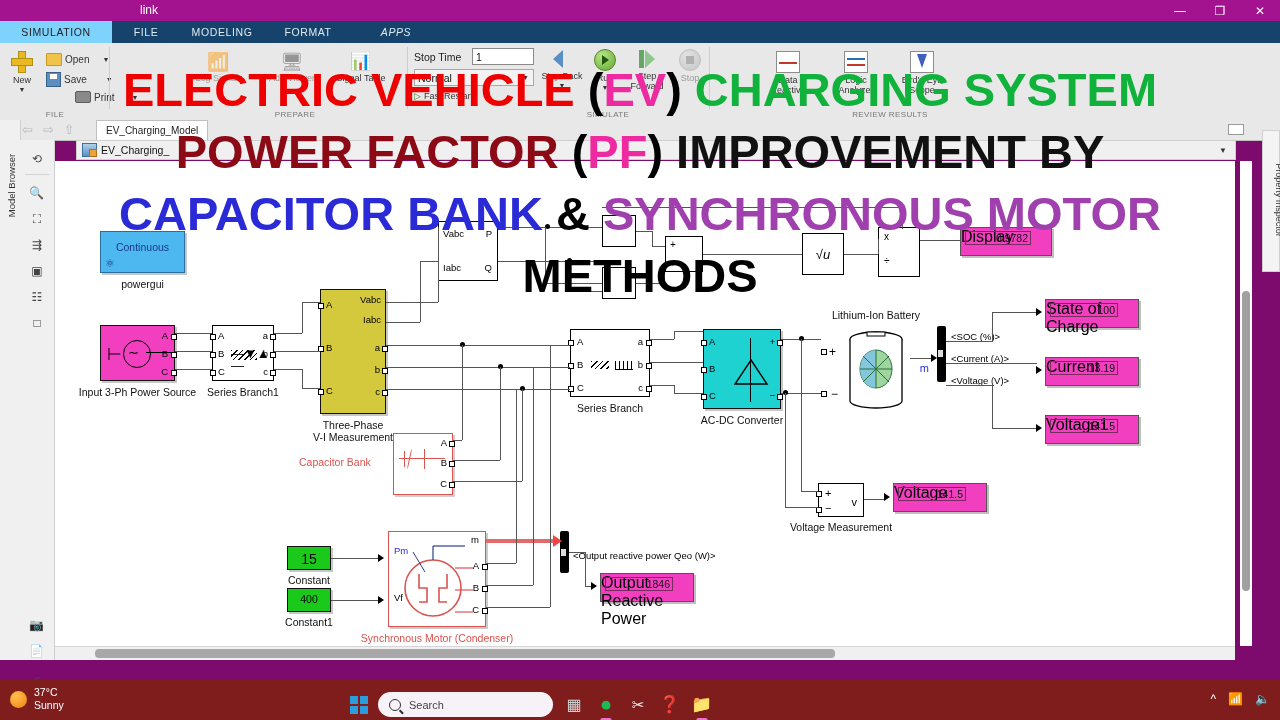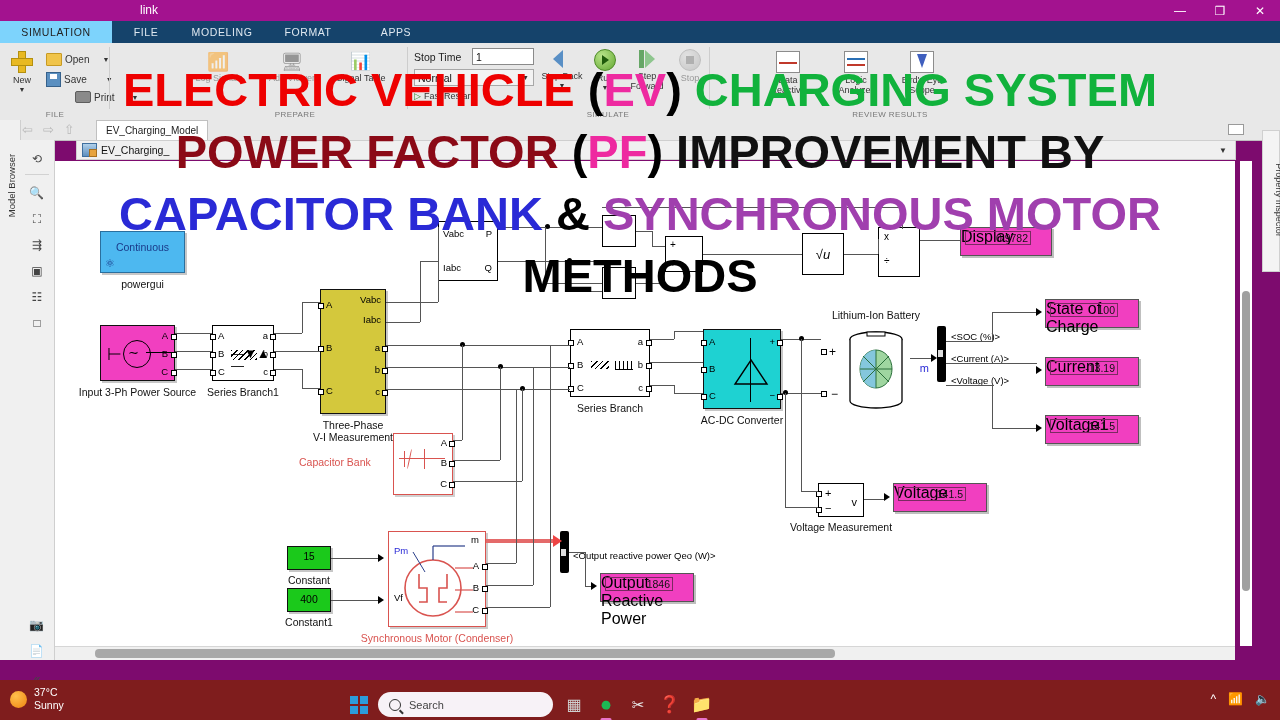--- a/index.html
+++ b/index.html
@@ -160,21 +160,21 @@
       <div class="wbtn">❐</div>
       <div class="wbtn close">✕</div>
     </div>
   </div>
 
   <div class="ribbontabs">
     <div class="rtab active" style="left:0;width:112px;">SIMULATION</div>
     <div class="rtab" style="left:112px;width:68px;">FILE</div>
     <div class="rtab" style="left:180px;width:84px;">MODELING</div>
     <div class="rtab" style="left:268px;width:80px;">FORMAT</div>
-    <div class="rtab" style="left:360px;width:72px;">APPS</div>
+    <div class="rtab" style="left:360px;width:72px;font-style:italic;">APPS</div>
 
     <div class="qat">
       <span>📷</span>
       <span style="opacity:.5">|</span>
       <span>💾</span>
       <span>↶</span>
       <span style="opacity:.45">↷</span>
       <span>🔍</span>
       <span>»</span>
       <span style="font-size:7px">▼</span>
@@ -509,21 +509,21 @@
       <div class="port" style="left:-3px;top:7px;"></div>
       <div class="port" style="left:-3px;top:23px;"></div>
       <div class="bl-label" style="top:37px;">Voltage Measurement</div>
     </div>
     <div class="dispblk" style="left:838px;top:322px;width:92px;height:27px;">
       <div class="val">141.5</div>
       <div class="bl-label" style="top:30px;">Voltage</div>
     </div>
 
     <div class="blk" style="left:232px;top:385px;width:44px;height:24px;background:#1bc91b;border:1px solid #111;box-shadow:2px 2px 0 rgba(0,0,0,.22);">
-      <div style="position:absolute;left:0;right:0;top:4px;text-align:center;font-size:10px;color:#000;">15</div>
+      <div style="position:absolute;left:0;right:0;top:4px;text-align:center;font-size:14px;color:#000;">15</div>
       <div class="bl-label" style="top:27px;">Constant</div>
     </div>
     <div class="blk" style="left:232px;top:427px;width:44px;height:24px;background:#1bc91b;border:1px solid #111;box-shadow:2px 2px 0 rgba(0,0,0,.22);">
       <div style="position:absolute;left:0;right:0;top:4px;text-align:center;font-size:10.5px;color:#000;">400</div>
       <div class="bl-label" style="top:27px;">Constant1</div>
     </div>
 
     <div class="blk" style="left:333px;top:370px;width:98px;height:96px;background:#fff;border:1.6px solid #d9534f;box-shadow:2px 2px 0 rgba(0,0,0,.2);">
       <div class="pl" style="left:5px;top:13px;color:#2a2ad6;">Pm</div>
       <div class="pl" style="left:5px;top:60px;color:#000;">Vf</div>

